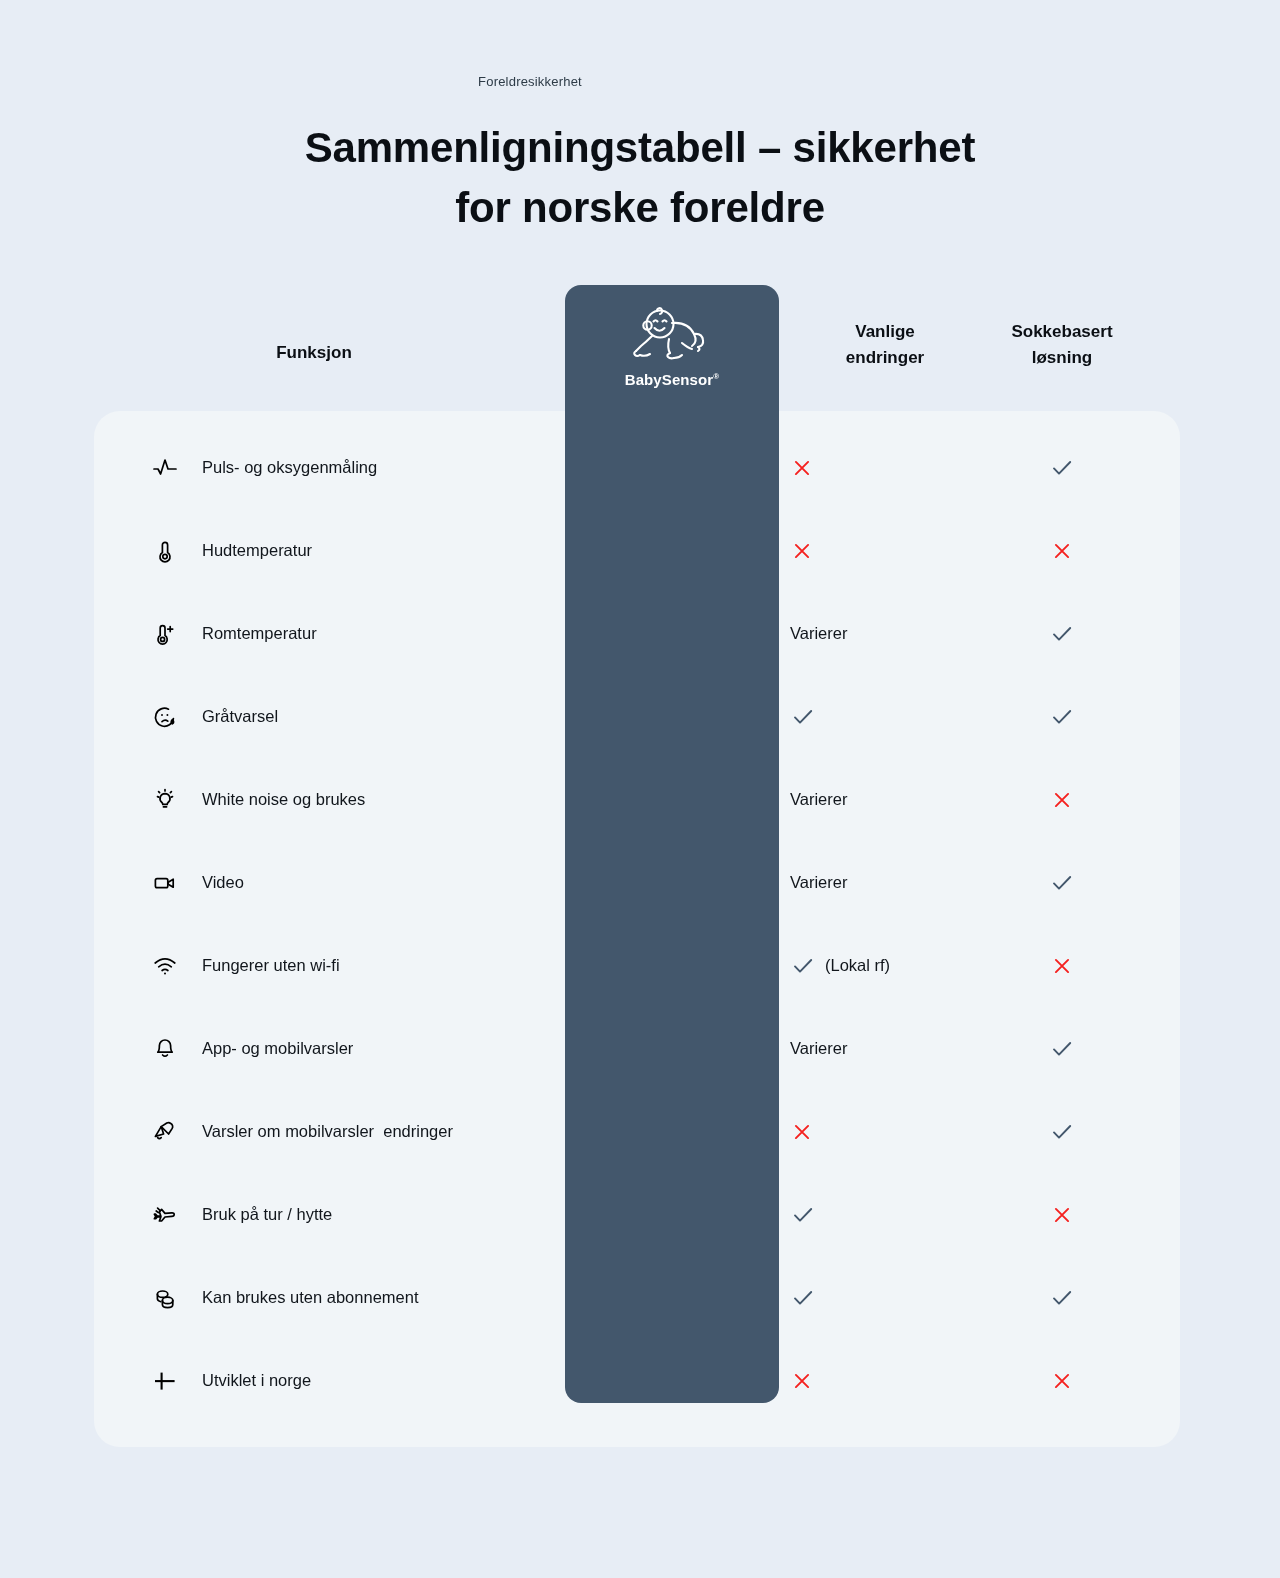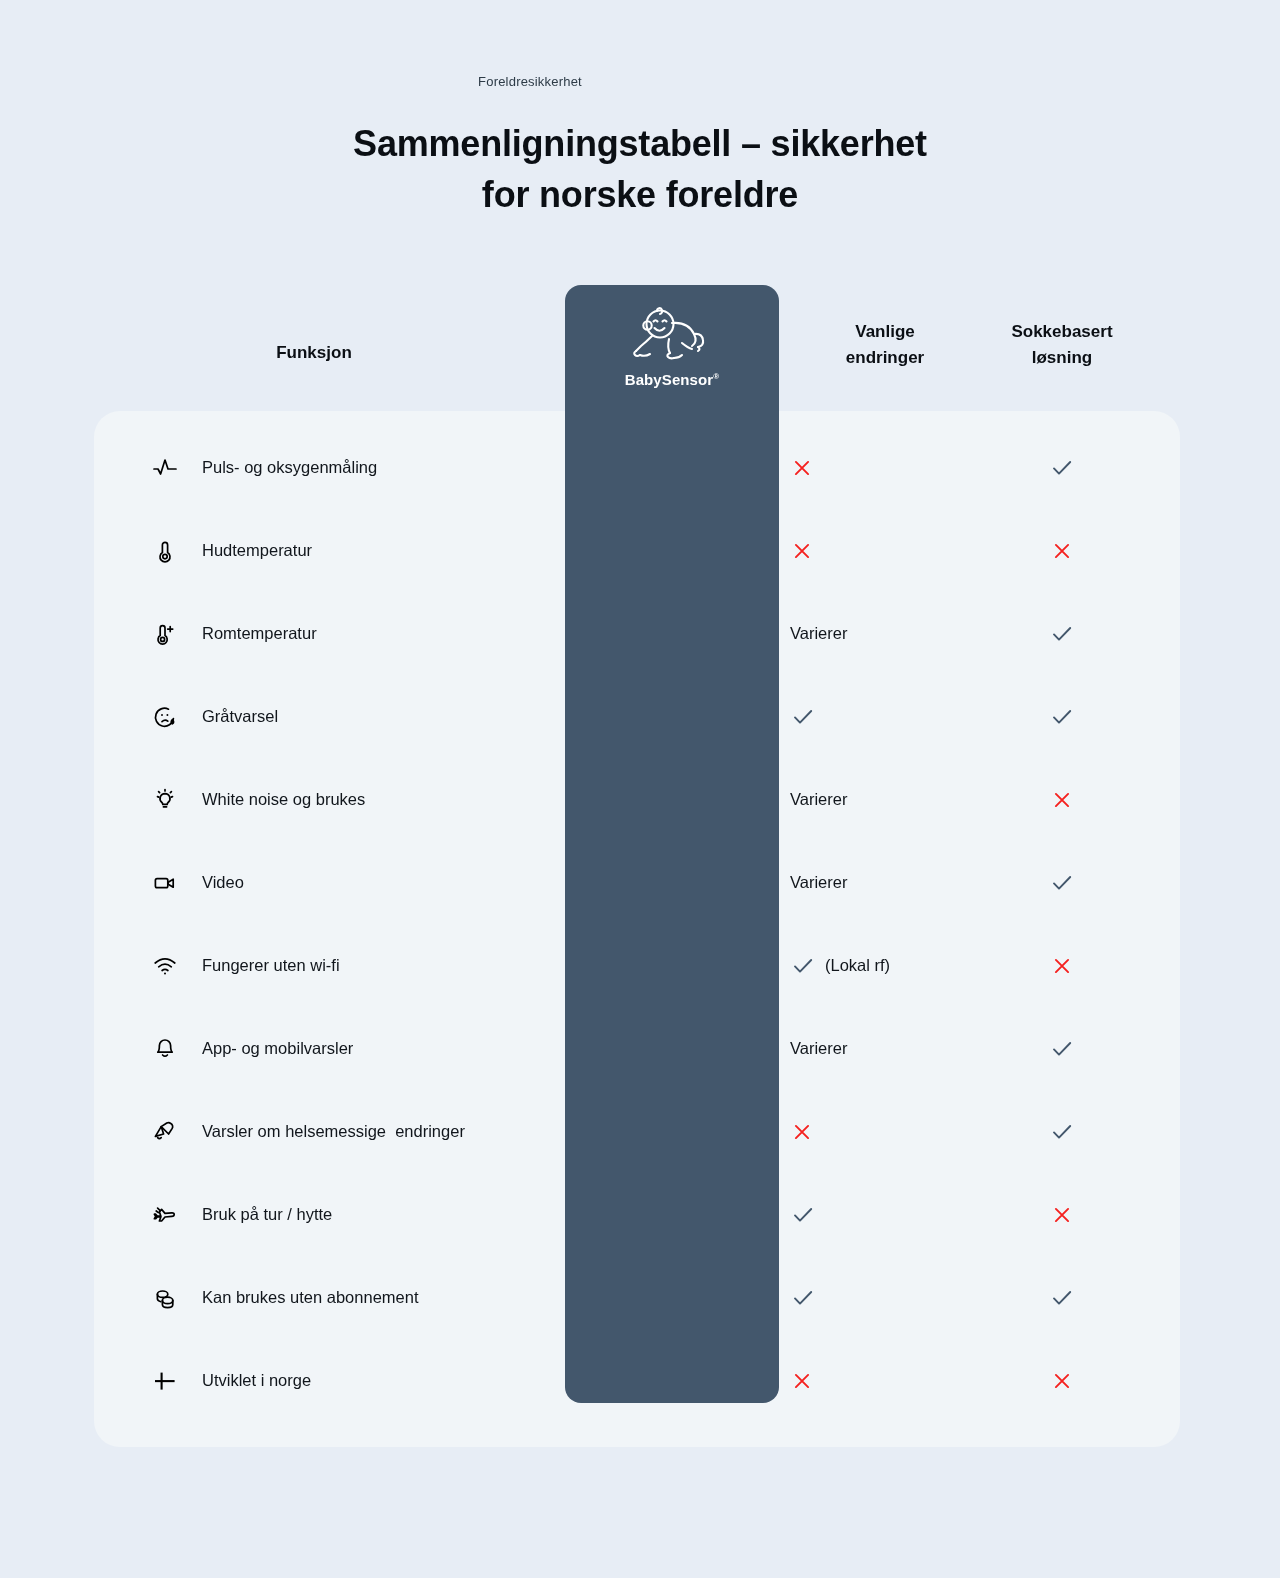--- a/index.html
+++ b/index.html
@@ -12,21 +12,21 @@
   .page { position:relative; width:1280px; height:1578px; }
 
   
   .eyebrow{
     position:absolute; top:74px; left:0; width:1060px;
     text-align:center; font-size:13px; color:#2d3b47;
     letter-spacing:.2px;
   }
   .title{
     position:absolute; top:118px; left:0; width:1280px;
-    text-align:center; font-size:36px; font-weight:bold;
+    text-align:center; font-size:42px; font-weight:bold;
     color:#0b0f14; line-height:1.42; letter-spacing:-.2px;
   }
   .title span{ display:block; }
 
   
   .card{
     position:absolute; left:94px; top:411px;
     width:1086px; height:1036px;
     background:#f1f5f8; border-radius:26px;
   }
@@ -340,21 +340,21 @@
         </div>
       </div>
       <div class="row">
         <div class="cell-icon">
           <svg viewBox="0 0 26 26" width="26" height="26" fill="none" stroke="currentColor" stroke-width="1.7" stroke-linecap="round" stroke-linejoin="round">
             <path d="M18.8 4.6 a3.4 3.4 0 0 1 1.4 4.8 l-3.6 5.6 -7.4 -7.4 5.6 -3.6 a3.4 3.4 0 0 1 4 .6z"></path>
             <path d="M9.2 7.6 L3.4 17.4 l8.2 -2.4z"></path>
             <path d="M5.6 18.6 q1.8 1.8 3.6 0"></path>
           </svg>
         </div>
-        <div class="cell-label">Varsler om helsemessige  endringer</div>
+        <div class="cell-label">Varsler om mobilvarsler  endringer</div>
         <div class="cell-a">
           <svg class="ico check-white" viewBox="0 0 26 26" width="26" height="26" fill="none" stroke="currentColor" stroke-width="1.9" stroke-linecap="round" stroke-linejoin="round">
             <path d="M5 13.4 l5 5.2 L21.2 7"></path>
           </svg>
         </div>
         <div class="cell-b">
           <svg class="ico cross-red" viewBox="0 0 26 26" width="24" height="24" fill="none" stroke="currentColor" stroke-width="2.1" stroke-linecap="round">
             <path d="M6.4 6.4 L19.6 19.6 M19.6 6.4 L6.4 19.6"></path>
           </svg>
         </div>

